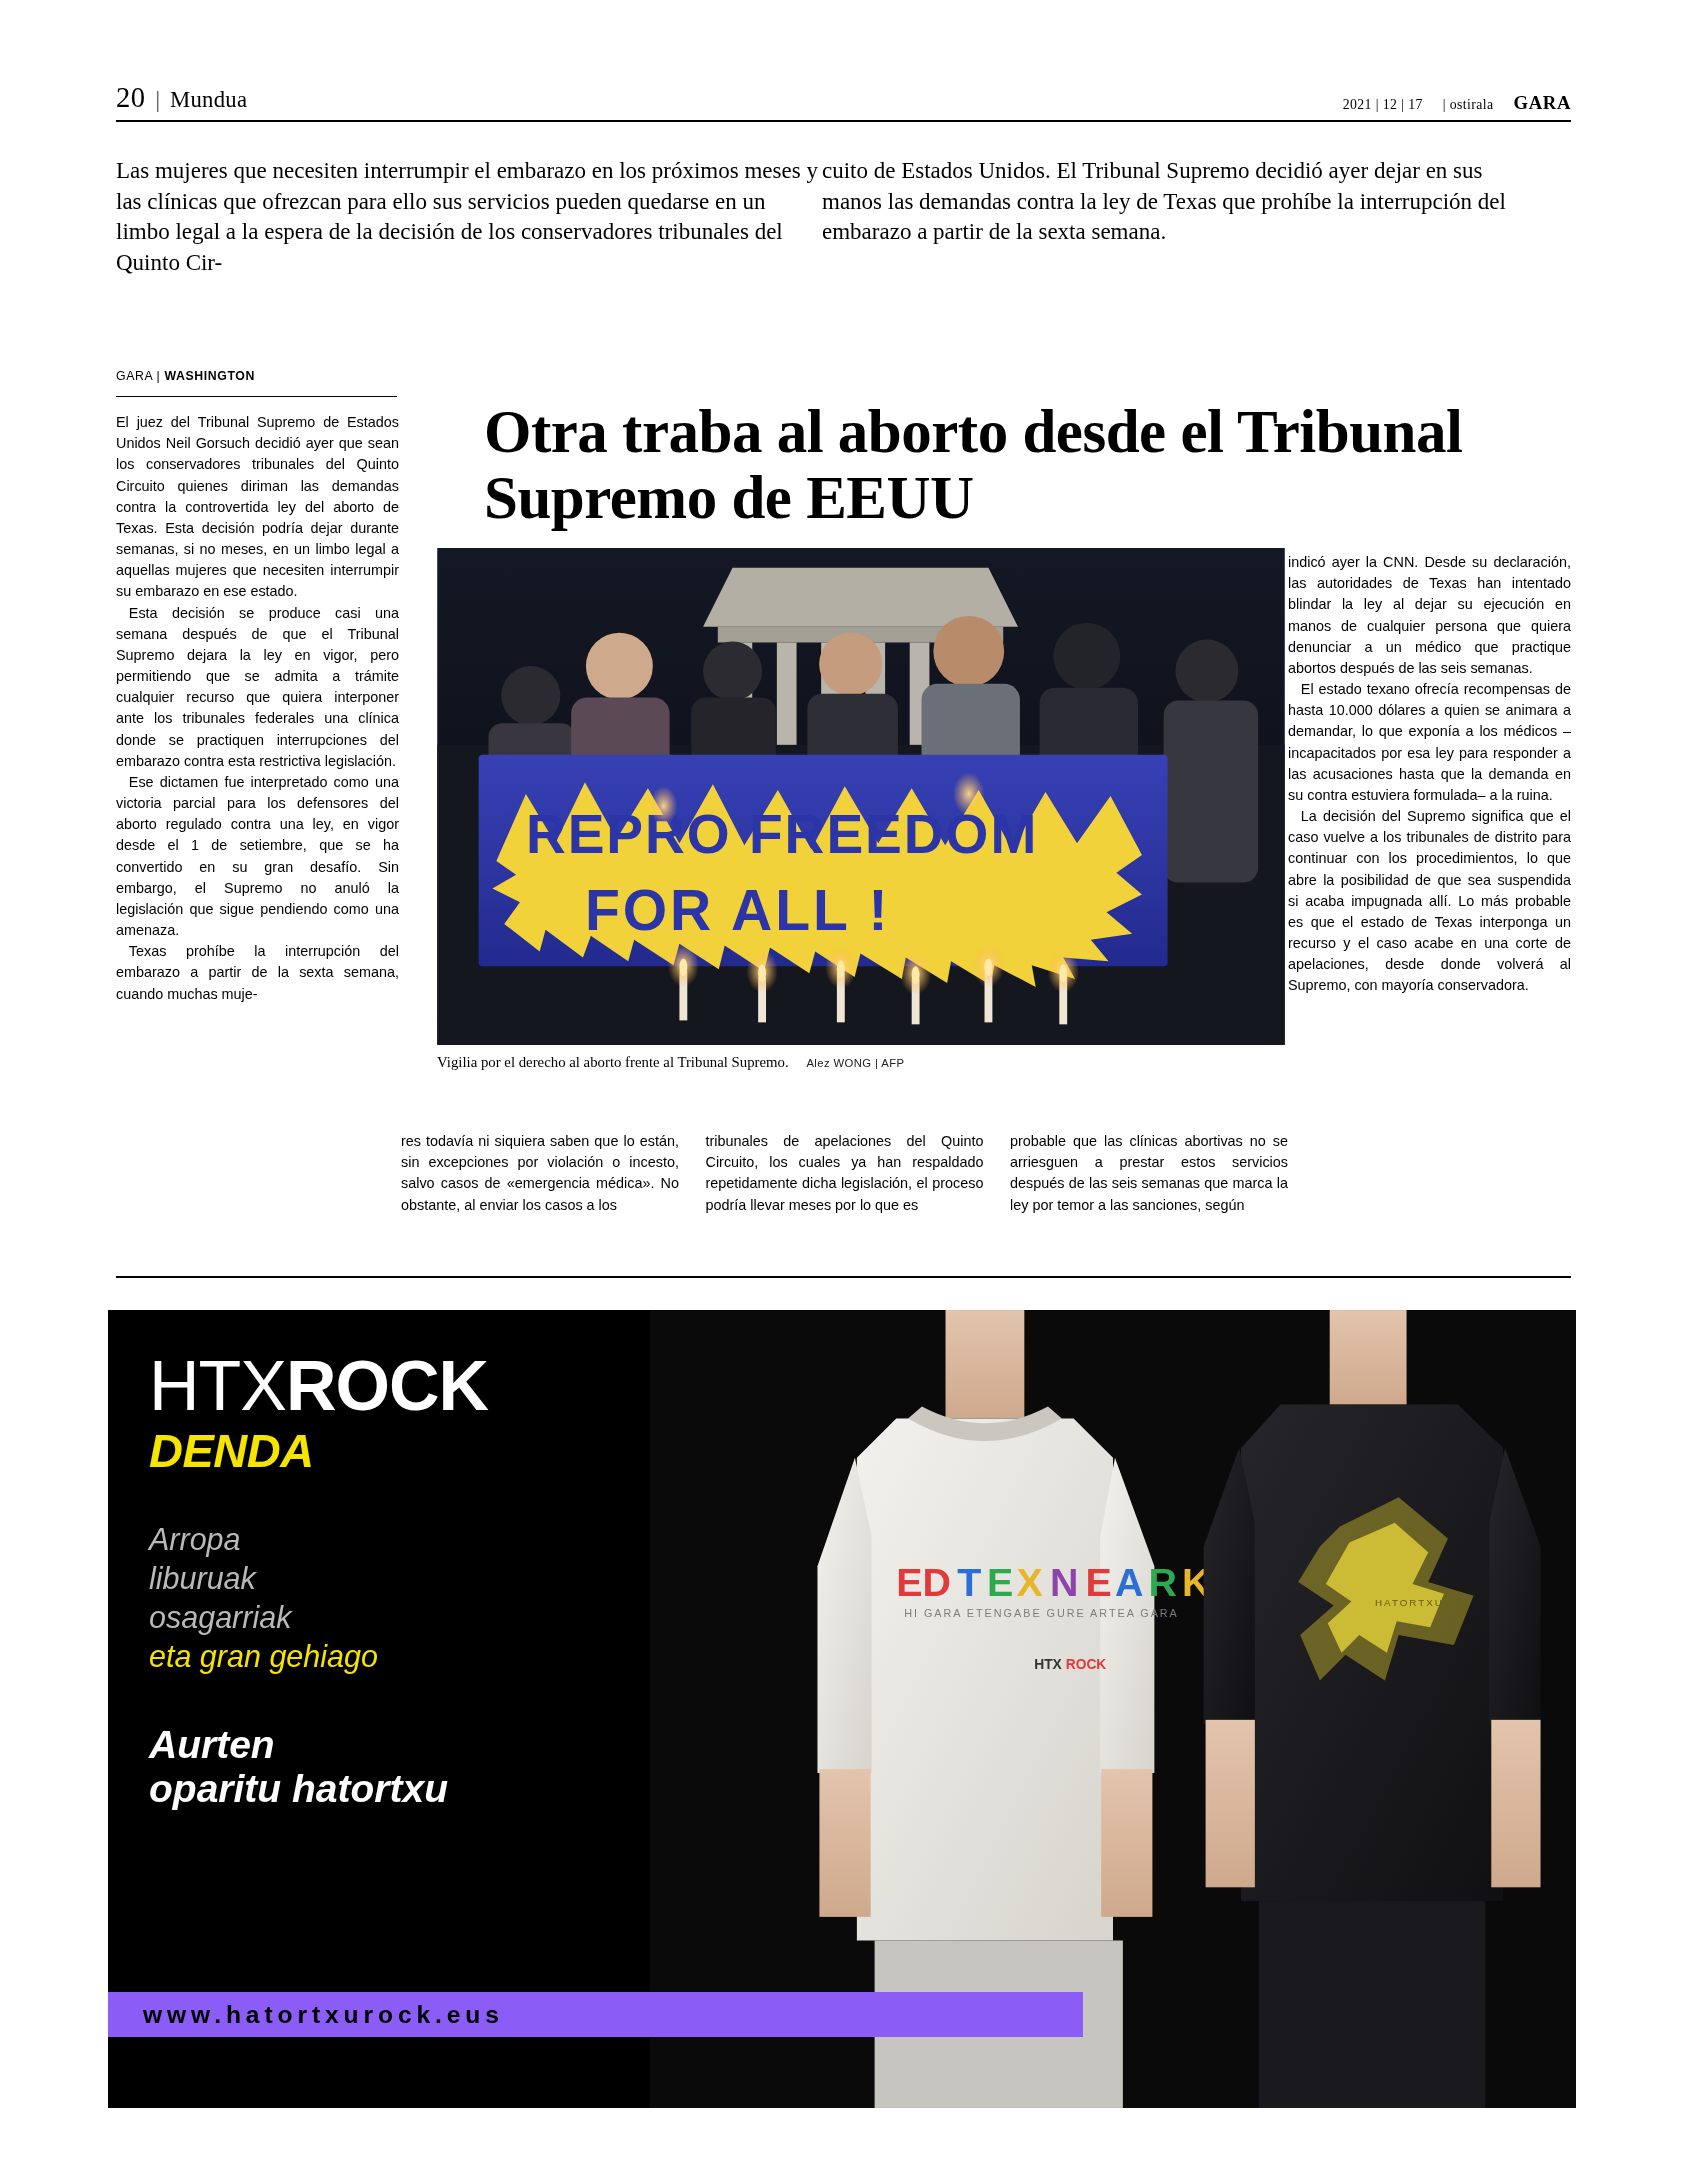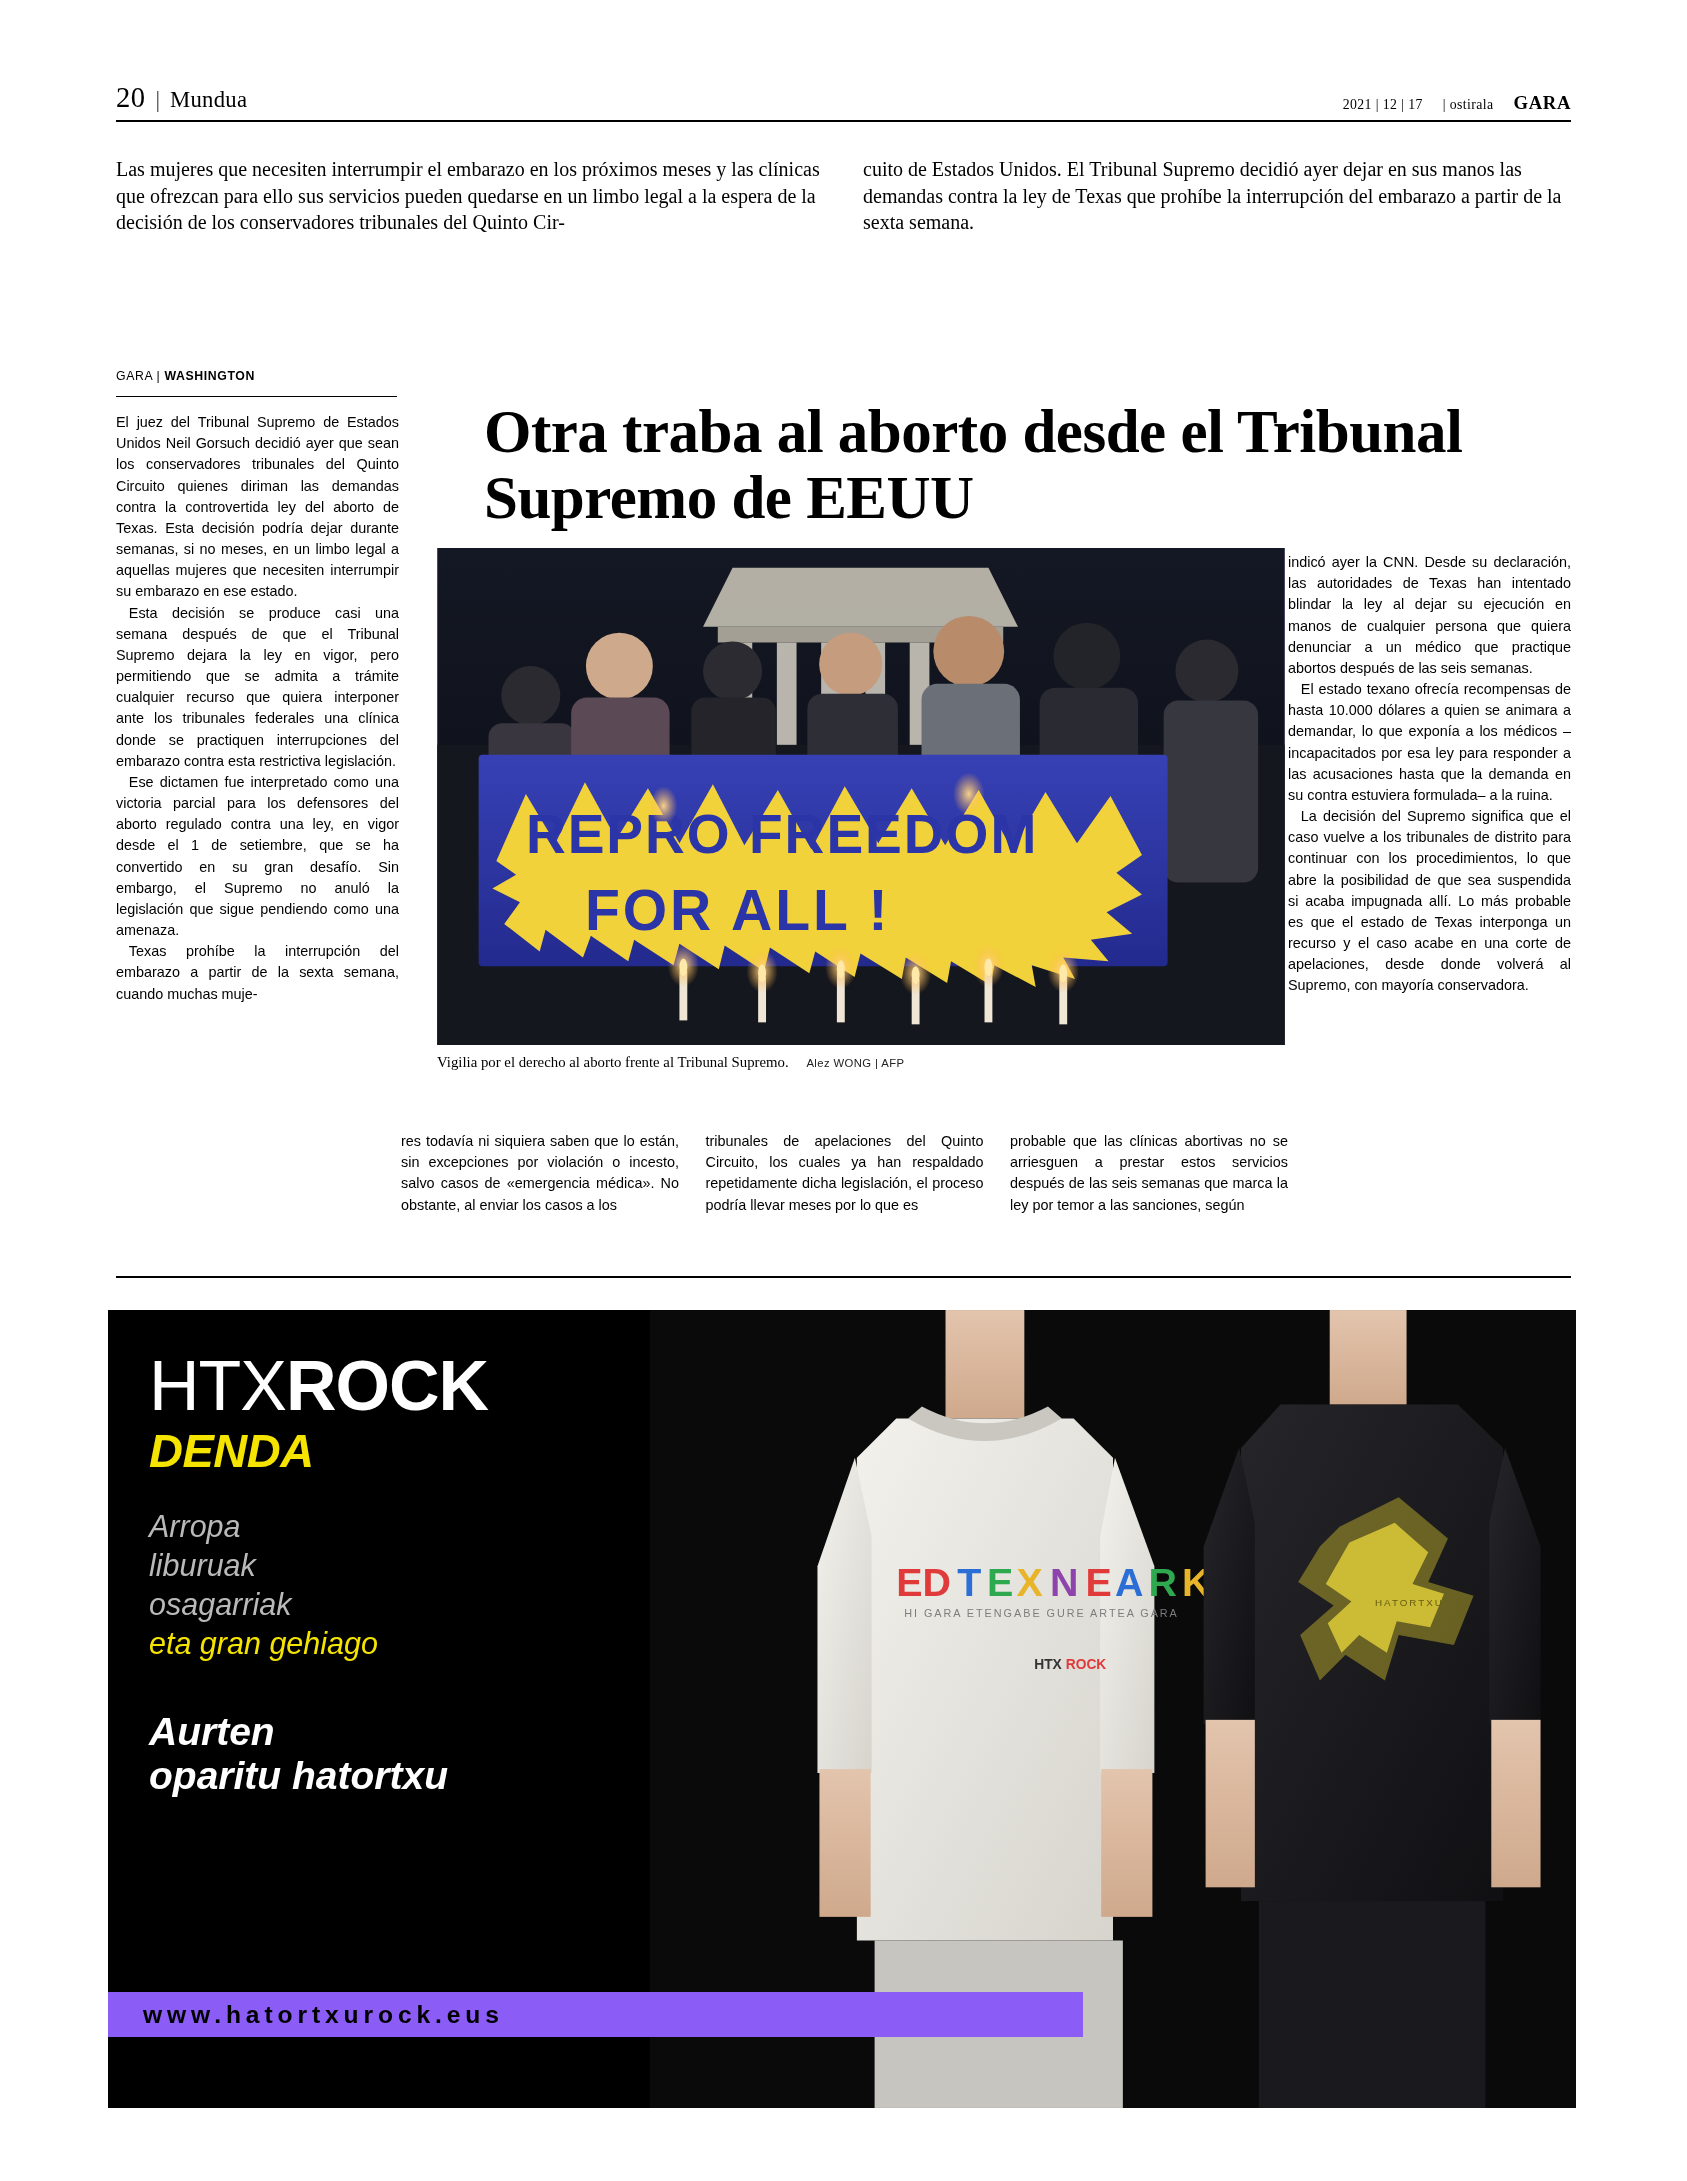--- a/index.html
+++ b/index.html
@@ -64,22 +64,21 @@
     letter-spacing: 0.6px;
   }
 
   
   .lead {
     position: absolute;
     left: 116px;
     top: 156px;
     width: 1455px;
     display: flex;
-    gap: 41px;
-    font-size: 20px;
+    font-size: 23px;
     line-height: 1.33;
   }
   .lead-col { width: 706px; }
 
   
   .byline-wrap {
     position: absolute;
     left: 116px;
     top: 369px;
     width: 281px;
@@ -223,21 +222,21 @@
   .ad-denda {
     margin-top: 5.9px;
     font-size: 47px;
     font-weight: bold;
     font-style: italic;
     color: #f5e400;
     letter-spacing: -0.5px;
     line-height: 1;
   }
   .ad-list {
-    margin-top: 33px;
+    margin-top: 46px;
     font-size: 30.5px;
     font-style: italic;
     line-height: 1.28;
     color: #b9b9b9;
   }
   .ad-list .hl { color: #f5e400; }
   .ad-slogan {
     margin-top: 47px;
     font-size: 39px;
     font-weight: bold;

